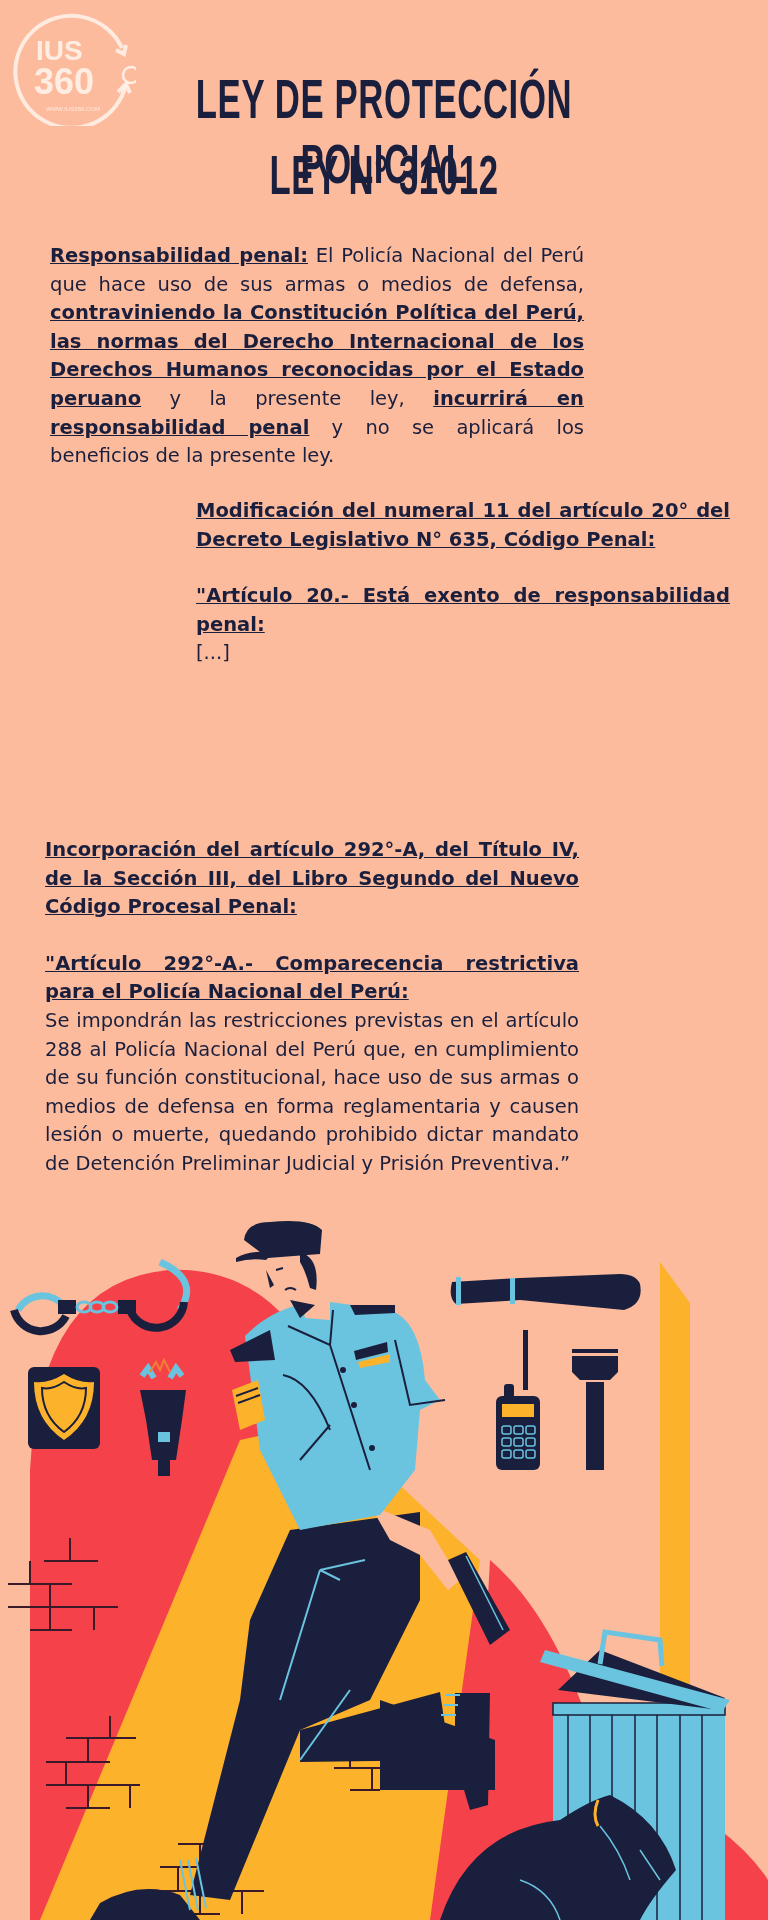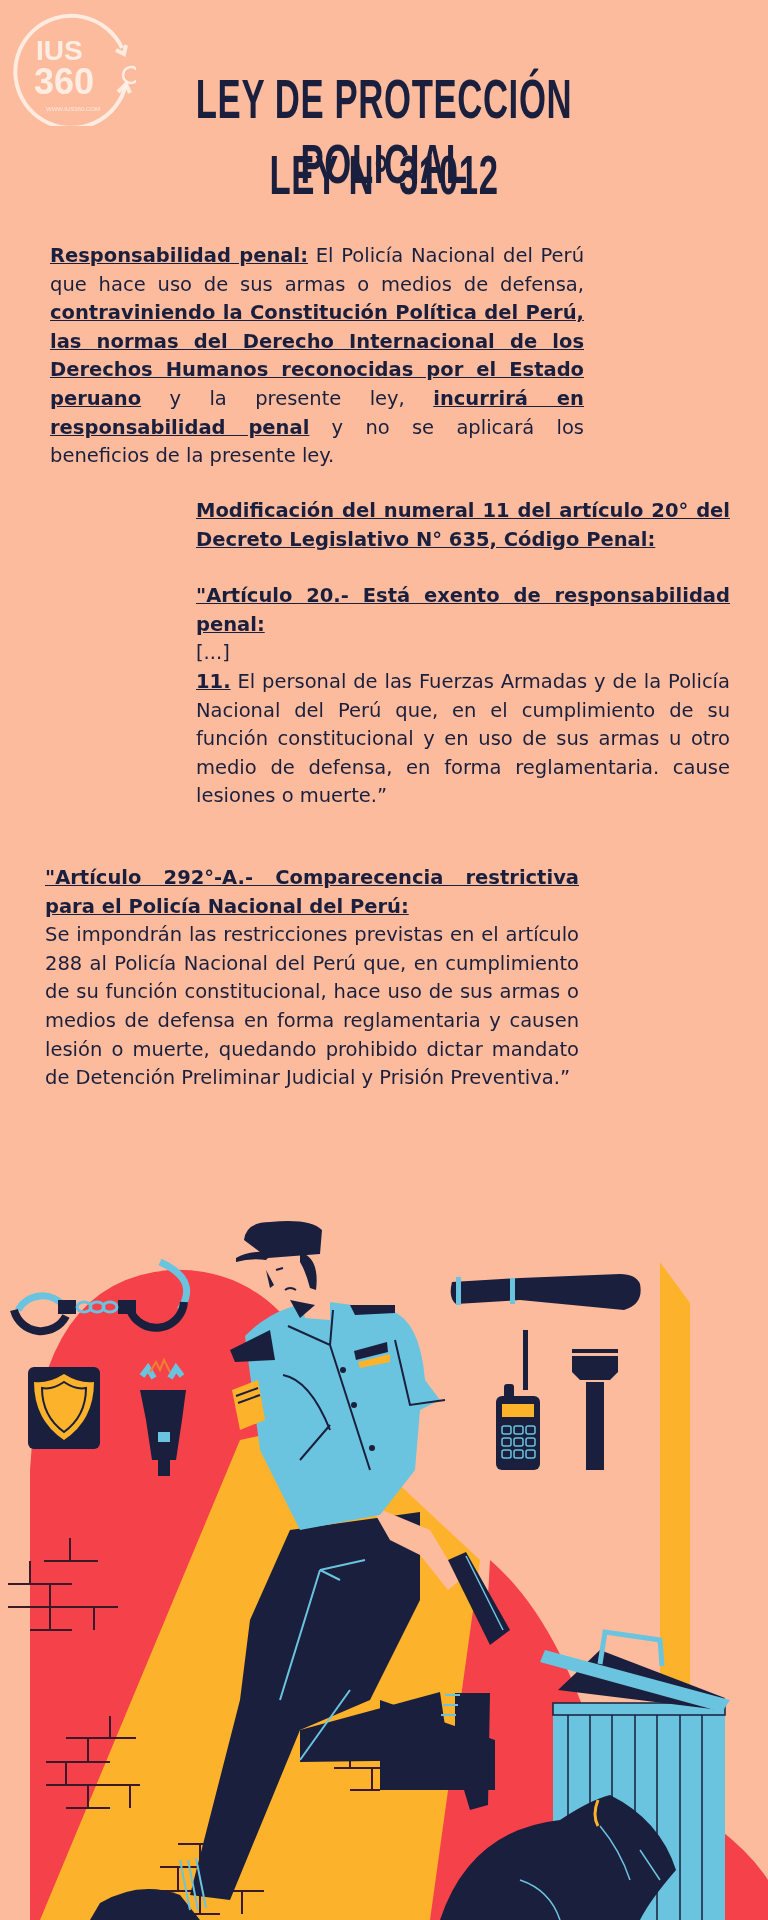--- a/index.html
+++ b/index.html
@@ -56,24 +56,24 @@
 
 <div class="block" id="b1">
   <p class="p"><b>Responsabilidad penal:</b><span> El Policía Nacional del Perú que hace uso de sus armas o medios de defensa, </span><b>contraviniendo la Constitución Política del Perú, las normas del Derecho Internacional de los Derechos Humanos reconocidas por el Estado peruano</b><span> y la presente ley, </span><b>incurrirá en responsabilidad penal</b><span> y no se aplicará los beneficios de la presente ley.</span></p>
 </div>
 
 <div class="block" id="b2">
   <p class="p"><b>Modificación del numeral 11 del artículo 20° del Decreto Legislativo N° 635, Código Penal:</b></p>
   <div class="gap"></div>
   <p class="p"><b>"Artículo 20.- Está exento de responsabilidad penal:</b></p>
   <p class="p">[...]</p>
-  <p class="p"><b>11.</b><span> El personal de las Fuerzas Armadas y de la Policía Nacional del Perú que, en el cumplimiento de su función constitucional y en uso de sus armas u otro medio de defensa, en forma reglamentaria. cause lesiones o muerte.”</span></p>
 </div>
 
 <div class="block" id="b3">
+  <p class="p"><b>Incorporación del artículo 292°-A, del Título IV, de la Sección III, del Libro Segundo del Nuevo Código Procesal Penal:</b></p>
   <div class="gap"></div>
   <p class="p"><b>"Artículo 292°-A.- Comparecencia restrictiva para el Policía Nacional del Perú:</b></p>
   <p class="p">Se impondrán las restricciones previstas en el artículo 288 al Policía Nacional del Perú que, en cumplimiento de su función constitucional, hace uso de sus armas o medios de defensa en forma reglamentaria y causen lesión o muerte, quedando prohibido dictar mandato de Detención Preliminar Judicial y Prisión Preventiva.”</p>
 </div>
 
 <div class="illus">
   <svg width="768" height="720" viewBox="0 1200 768 720">
 
     <path d="M30 1920 L30 1470 Q40 1280 170 1270 Q290 1265 340 1420 L430 1560 Q520 1600 560 1760 L600 1920 Z" fill="#f5424a"></path>
     <path d="M490 1560 Q560 1620 600 1760 Q730 1820 768 1880 L768 1920 L470 1920 Z" fill="#f5424a"></path>

